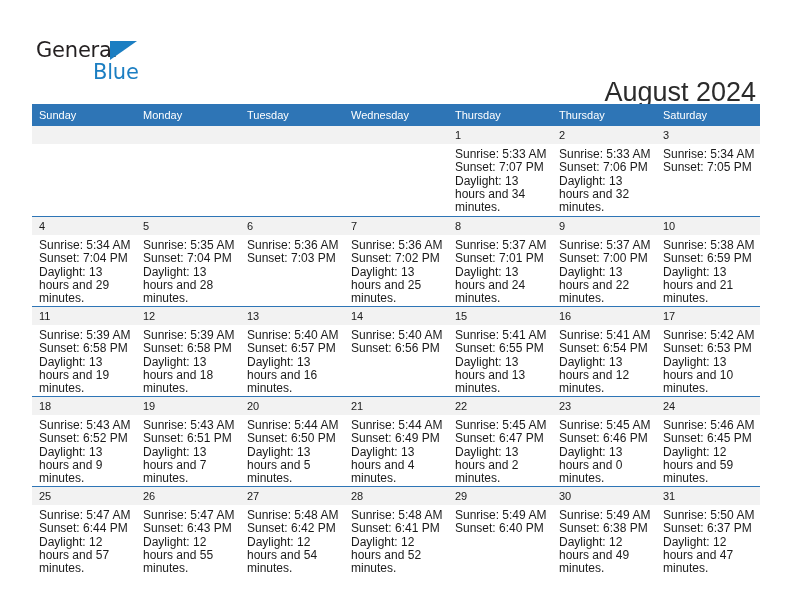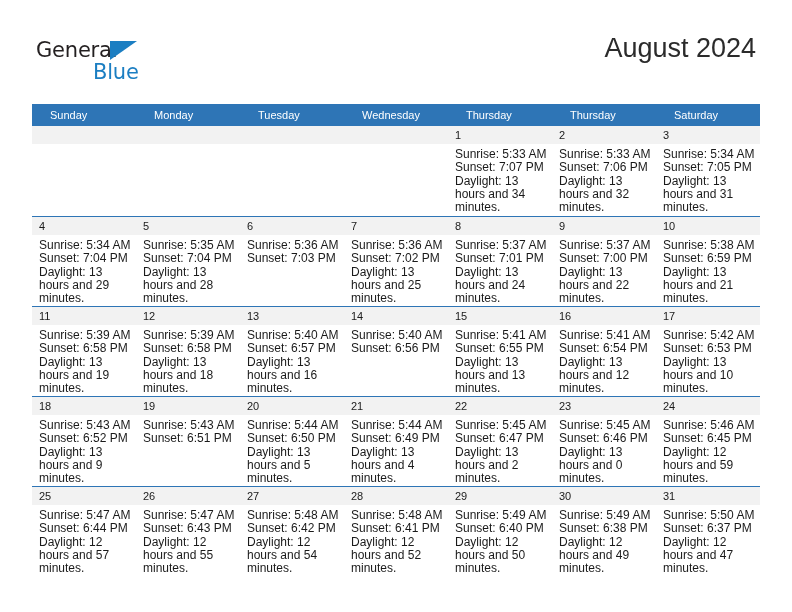--- a/index.html
+++ b/index.html
@@ -72,20 +72,21 @@
     position: absolute;
     right: 36px;
     top: 32px;
     text-align: right;
   }
   .cal-title {
     font-size: 27px;
     color: #2b2b2b;
     line-height: 32px;
     white-space: nowrap;
+    margin-top: 44px;
   }
   .cal-subtitle {
     margin-top: 6px;
     font-size: 13px;
     color: #2b2b2b;
     line-height: 16px;
     white-space: nowrap;
   }
 
   
@@ -99,21 +100,21 @@
   .weekday-row {
     display: flex;
     background: #2e75b6;
     height: 22px;
   }
   .weekday {
     flex: 1 1 0;
     color: #ffffff;
     font-size: 11px;
     line-height: 22px;
-    padding-left: 18px;
+    padding-left: 7px;
     box-sizing: border-box;
     white-space: nowrap;
     overflow: hidden;
   }
 
   .week-row {
     display: flex;
     height: 90px;
     border-top: 1.3px solid #2e75b6;
     box-sizing: border-box;
@@ -214,21 +215,20 @@
               <div>Sunrise: 5:33 AM</div>
               <div>Sunset: 7:06 PM</div>
               <div class="wrap">Daylight: 13 hours and 32 minutes.</div>
             </div>
           </div>
           <div class="day-cell">
             <div class="day-number">3</div>
             <div class="day-body">
               <div>Sunrise: 5:34 AM</div>
               <div>Sunset: 7:05 PM</div>
-              <div class="wrap">Daylight: 13 hours and 31 minutes.</div>
             </div>
           </div>
         </div>
         <div class="week-row">
           <div class="day-cell">
             <div class="day-number">4</div>
             <div class="day-body">
               <div>Sunrise: 5:34 AM</div>
               <div>Sunset: 7:04 PM</div>
               <div class="wrap">Daylight: 13 hours and 29 minutes.</div>
@@ -346,20 +346,21 @@
               <div>Sunrise: 5:43 AM</div>
               <div>Sunset: 6:52 PM</div>
               <div class="wrap">Daylight: 13 hours and 9 minutes.</div>
             </div>
           </div>
           <div class="day-cell">
             <div class="day-number">19</div>
             <div class="day-body">
               <div>Sunrise: 5:43 AM</div>
               <div>Sunset: 6:51 PM</div>
+              <div class="wrap">Daylight: 13 hours and 7 minutes.</div>
             </div>
           </div>
           <div class="day-cell">
             <div class="day-number">20</div>
             <div class="day-body">
               <div>Sunrise: 5:44 AM</div>
               <div>Sunset: 6:50 PM</div>
               <div class="wrap">Daylight: 13 hours and 5 minutes.</div>
             </div>
           </div>
@@ -427,21 +428,20 @@
               <div>Sunrise: 5:48 AM</div>
               <div>Sunset: 6:41 PM</div>
               <div class="wrap">Daylight: 12 hours and 52 minutes.</div>
             </div>
           </div>
           <div class="day-cell">
             <div class="day-number">29</div>
             <div class="day-body">
               <div>Sunrise: 5:49 AM</div>
               <div>Sunset: 6:40 PM</div>
-              <div class="wrap">Daylight: 12 hours and 50 minutes.</div>
             </div>
           </div>
           <div class="day-cell">
             <div class="day-number">30</div>
             <div class="day-body">
               <div>Sunrise: 5:49 AM</div>
               <div>Sunset: 6:38 PM</div>
               <div class="wrap">Daylight: 12 hours and 49 minutes.</div>
             </div>
           </div>

